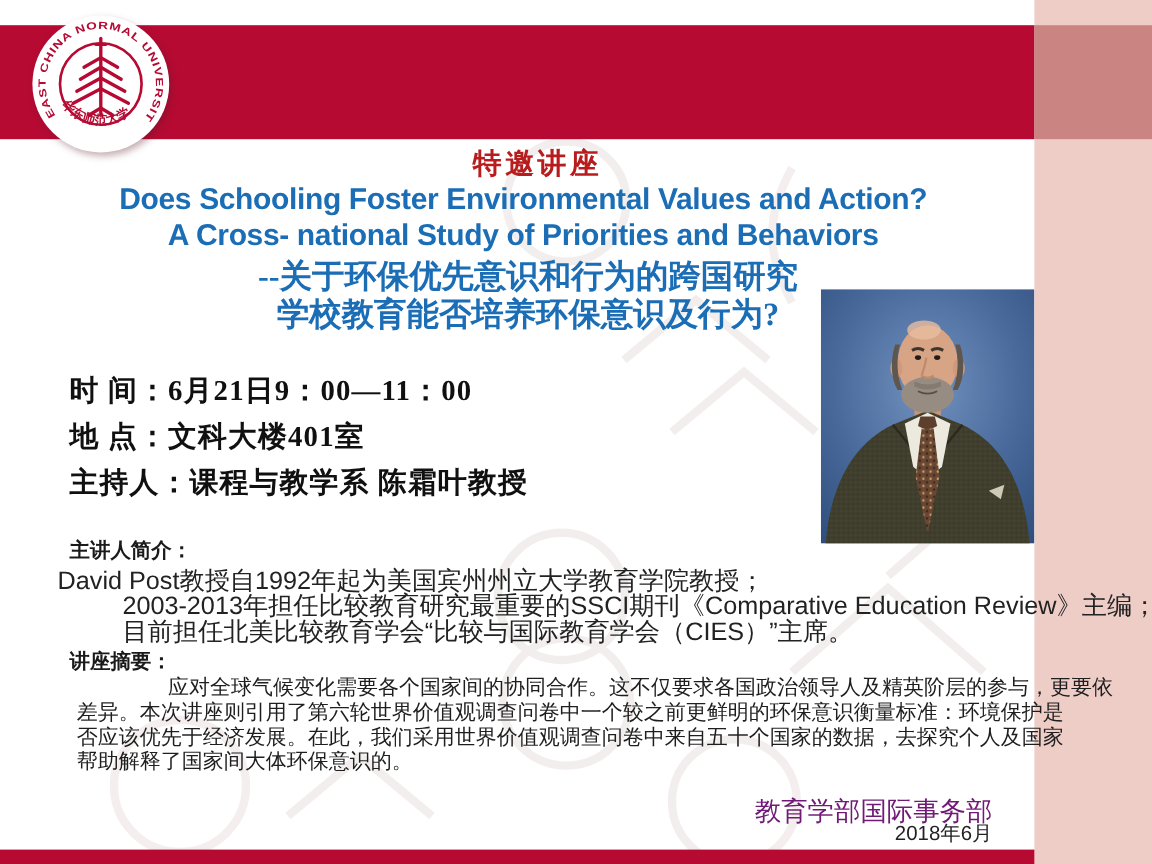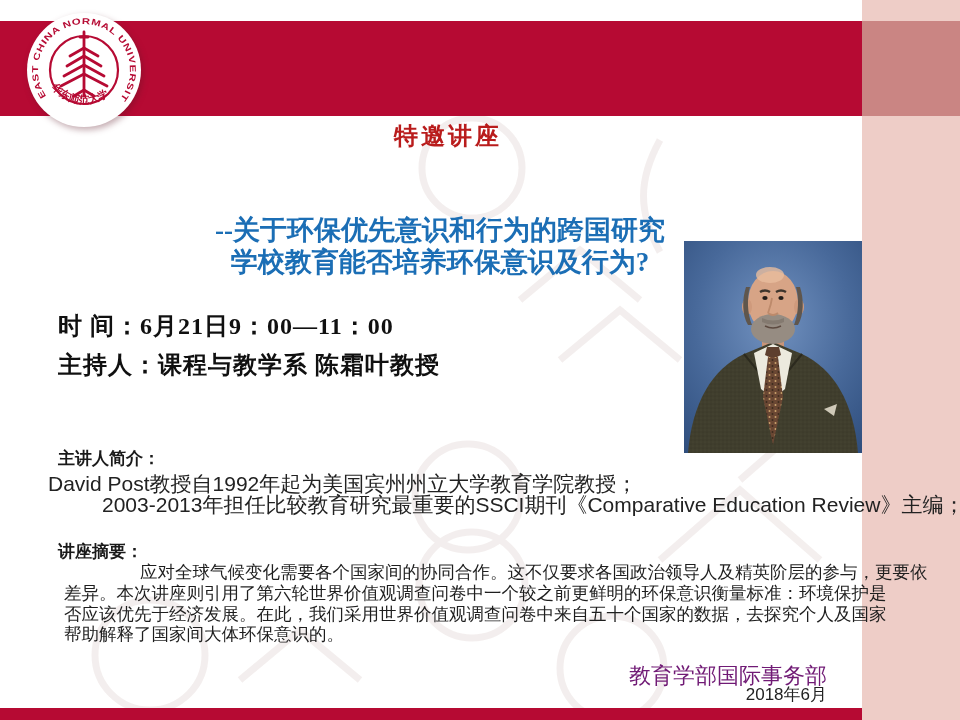--- a/index.html
+++ b/index.html
@@ -92,34 +92,40 @@
       <path d="M46 50 L60 42 L74 50"></path>
       <path d="M43 60 L60 50 L77 60"></path>
       <path d="M40 70 L60 59 L80 70"></path>
       <path d="M37 80 L60 68 L83 80"></path>
       <path d="M50 90 L60 84 L70 90"></path>
     </g>
   </svg>
 
   <div class="lect-type">特邀讲座</div>
 
+  <div class="en-title">
+    <div>Does Schooling Foster Environmental Values and Action?</div>
+    <div>A Cross- national Study of Priorities and Behaviors</div>
+  </div>
 
   <div class="cn-title">
     <div>--关于环保优先意识和行为的跨国研究</div>
     <div>学校教育能否培养环保意识及行为?</div>
   </div>
 
   <div class="details">
     <div>时 间：6月21日9：00—11：00</div>
+    <div>地 点：文科大楼401室</div>
     <div>主持人：课程与教学系 陈霜叶教授</div>
   </div>
 
   <div class="bio-label">主讲人简介：</div>
   <div class="bio-line bio-0">David Post教授自1992年起为美国宾州州立大学教育学院教授；</div>
   <div class="bio-line bio-1">2003-2013年担任比较教育研究最重要的SSCI期刊《Comparative Education Review》主编；</div>
+  <div class="bio-line bio-2">目前担任北美比较教育学会“比较与国际教育学会（CIES）”主席。</div>
 
   <div class="abs-label">讲座摘要：</div>
   <div class="abstract">
     <div class="first">应对全球气候变化需要各个国家间的协同合作。这不仅要求各国政治领导人及精英阶层的参与，更要依</div>
     <div>差异。本次讲座则引用了第六轮世界价值观调查问卷中一个较之前更鲜明的环保意识衡量标准：环境保护是</div>
     <div>否应该优先于经济发展。在此，我们采用世界价值观调查问卷中来自五十个国家的数据，去探究个人及国家</div>
     <div>帮助解释了国家间大体环保意识的。</div>
   </div>
 
   <div class="footer-dept">教育学部国际事务部</div>

